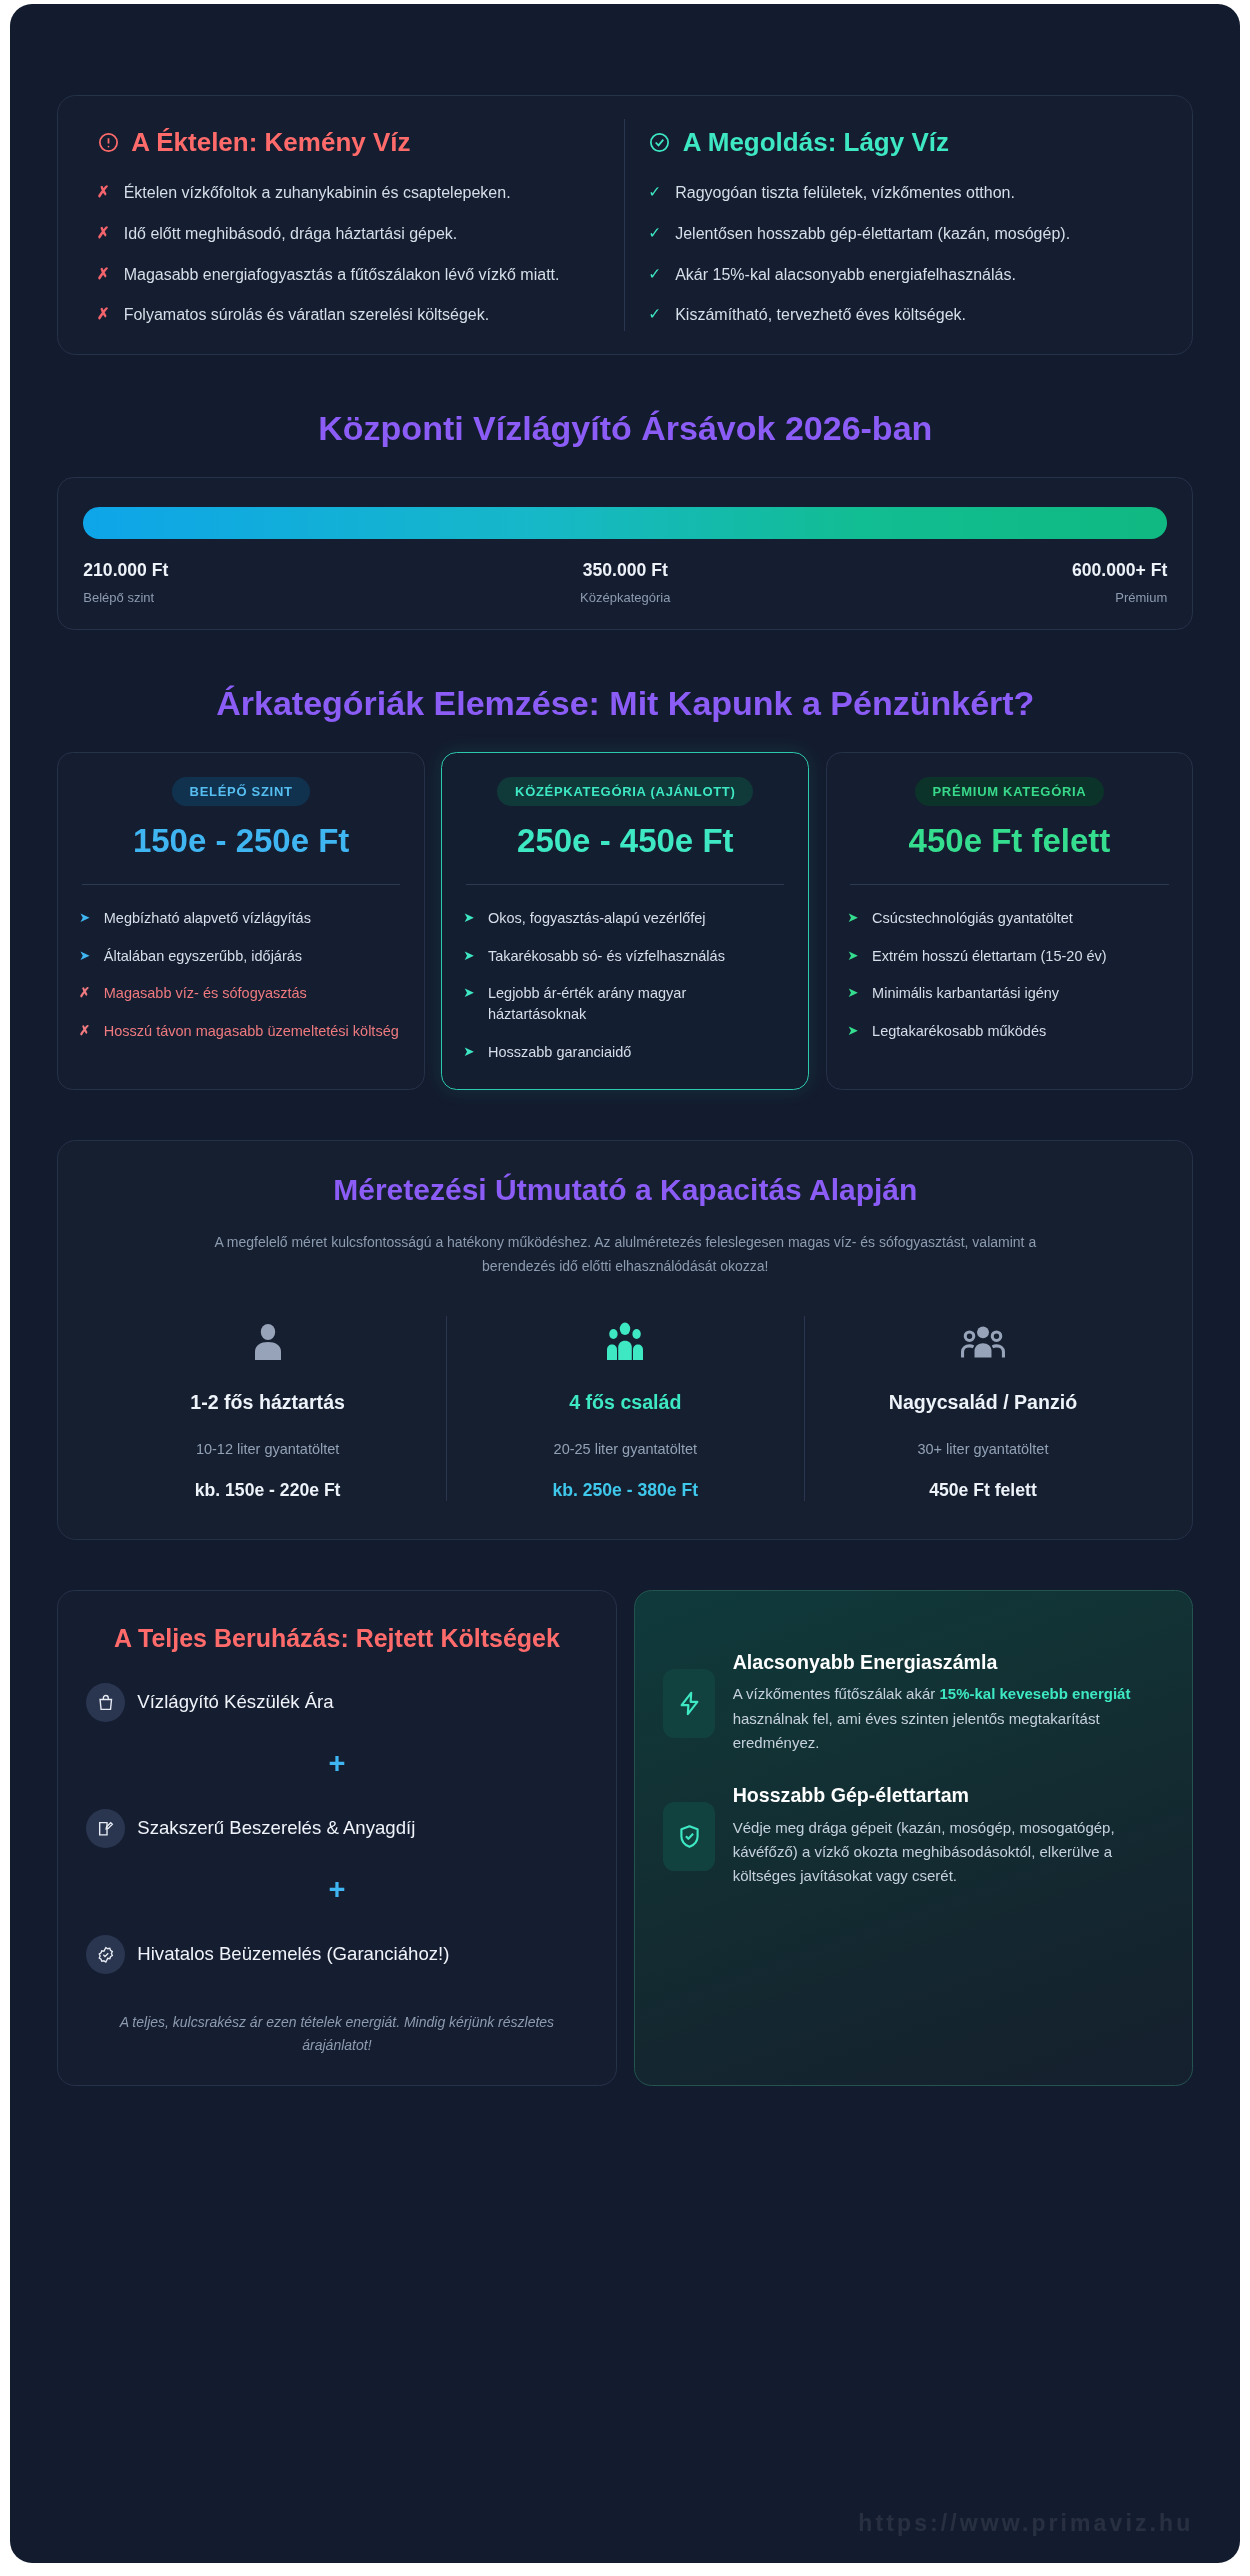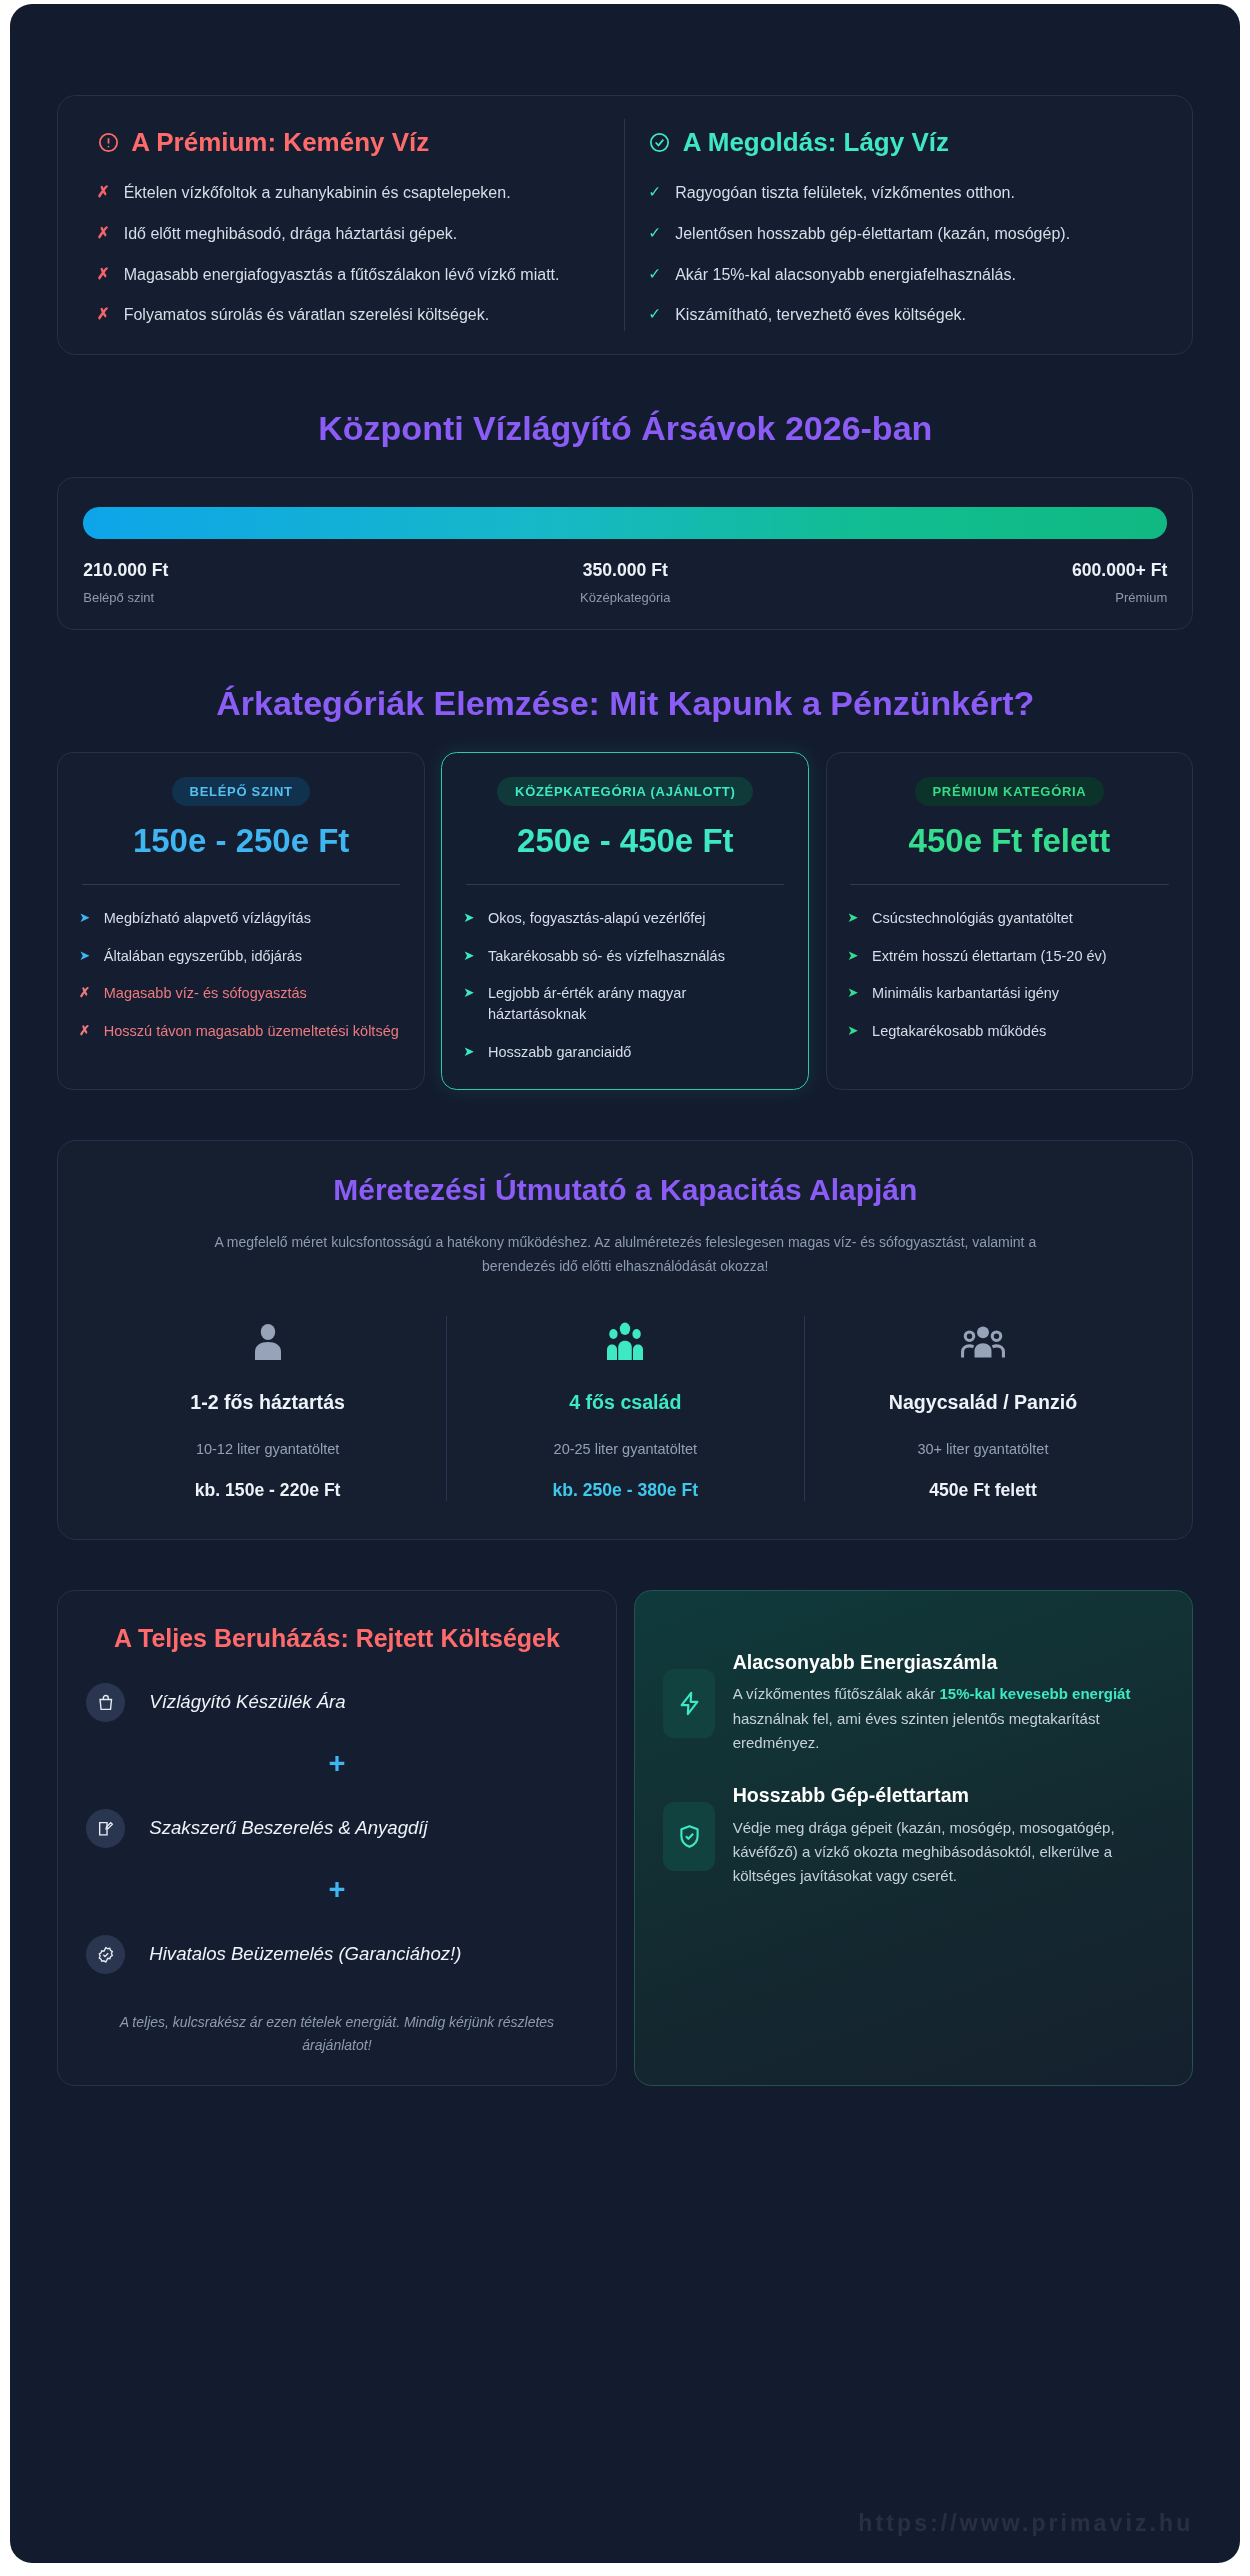--- a/index.html
+++ b/index.html
@@ -160,21 +160,21 @@
   .bcard { flex: 1; border-radius: 17.6px; padding: 31px 28px 29px; }
   .bcard.costs { background: #18213470; border: 1px solid #26314A; }
   .bcard.roi {
     background: linear-gradient(160deg, #0F3A3C 0%, #123335 28%, #14262F 70%, #15202E 100%);
     border: 1px solid #245450;
   }
   .bcard-title { text-align: center; font-size: 25px; font-weight: 700; line-height: 1.28; }
   .bcard-title.red  { color: #FF6B6B; }
   .bcard-title.teal { color: #3DE8C3; }
 
-  .cost-item { display: flex; align-items: center; gap: 24px; margin-top: 29px; font-style: italic; }
+  .cost-item { display: flex; align-items: center; gap: 12px; margin-top: 29px; }
   .cost-circ {
     flex: 0 0 39px; width: 39px; height: 39px; border-radius: 50%;
     background: #2A3550; display: flex; align-items: center; justify-content: center;
   }
   .cost-label { font-size: 18.6px; color: #F0F4FA; line-height: 1.32; }
   .plus { text-align: center; font-size: 29px; font-weight: 700; color: #3FB6F2; margin-top: 25px; }
   .cost-note {
     text-align: center; font-style: italic; font-size: 14px; line-height: 1.62;
     color: #8D9BB0; margin-top: 37px; padding: 0 20.7px;
   }
@@ -204,21 +204,21 @@
 
   <div class="ps-wrap">
     <div class="ps-card">
       <div class="ps-col left">
         <div class="ps-head prob">
           <svg width="23" height="23" viewBox="0 0 24 24" fill="none" stroke="#FF6B6B" stroke-width="1.8">
             <circle cx="12" cy="12" r="9"></circle>
               <line x1="12" y1="7.5" x2="12" y2="13"></line>
               <circle cx="12" cy="16.3" r="0.9" fill="#FF6B6B" stroke="none"></circle>
           </svg>
-          <span>A Prémium: Kemény Víz</span>
+          <span>A Éktelen: Kemény Víz</span>
         </div>
         <ul class="ps-list">
           <li>
               <span class="mark x">✗</span>
               <span>Éktelen vízkőfoltok a zuhanykabinin és csaptelepeken.</span>
             </li>
           <li>
               <span class="mark x">✗</span>
               <span>Idő előtt meghibásodó, drága háztartási gépek.</span>
             </li>

